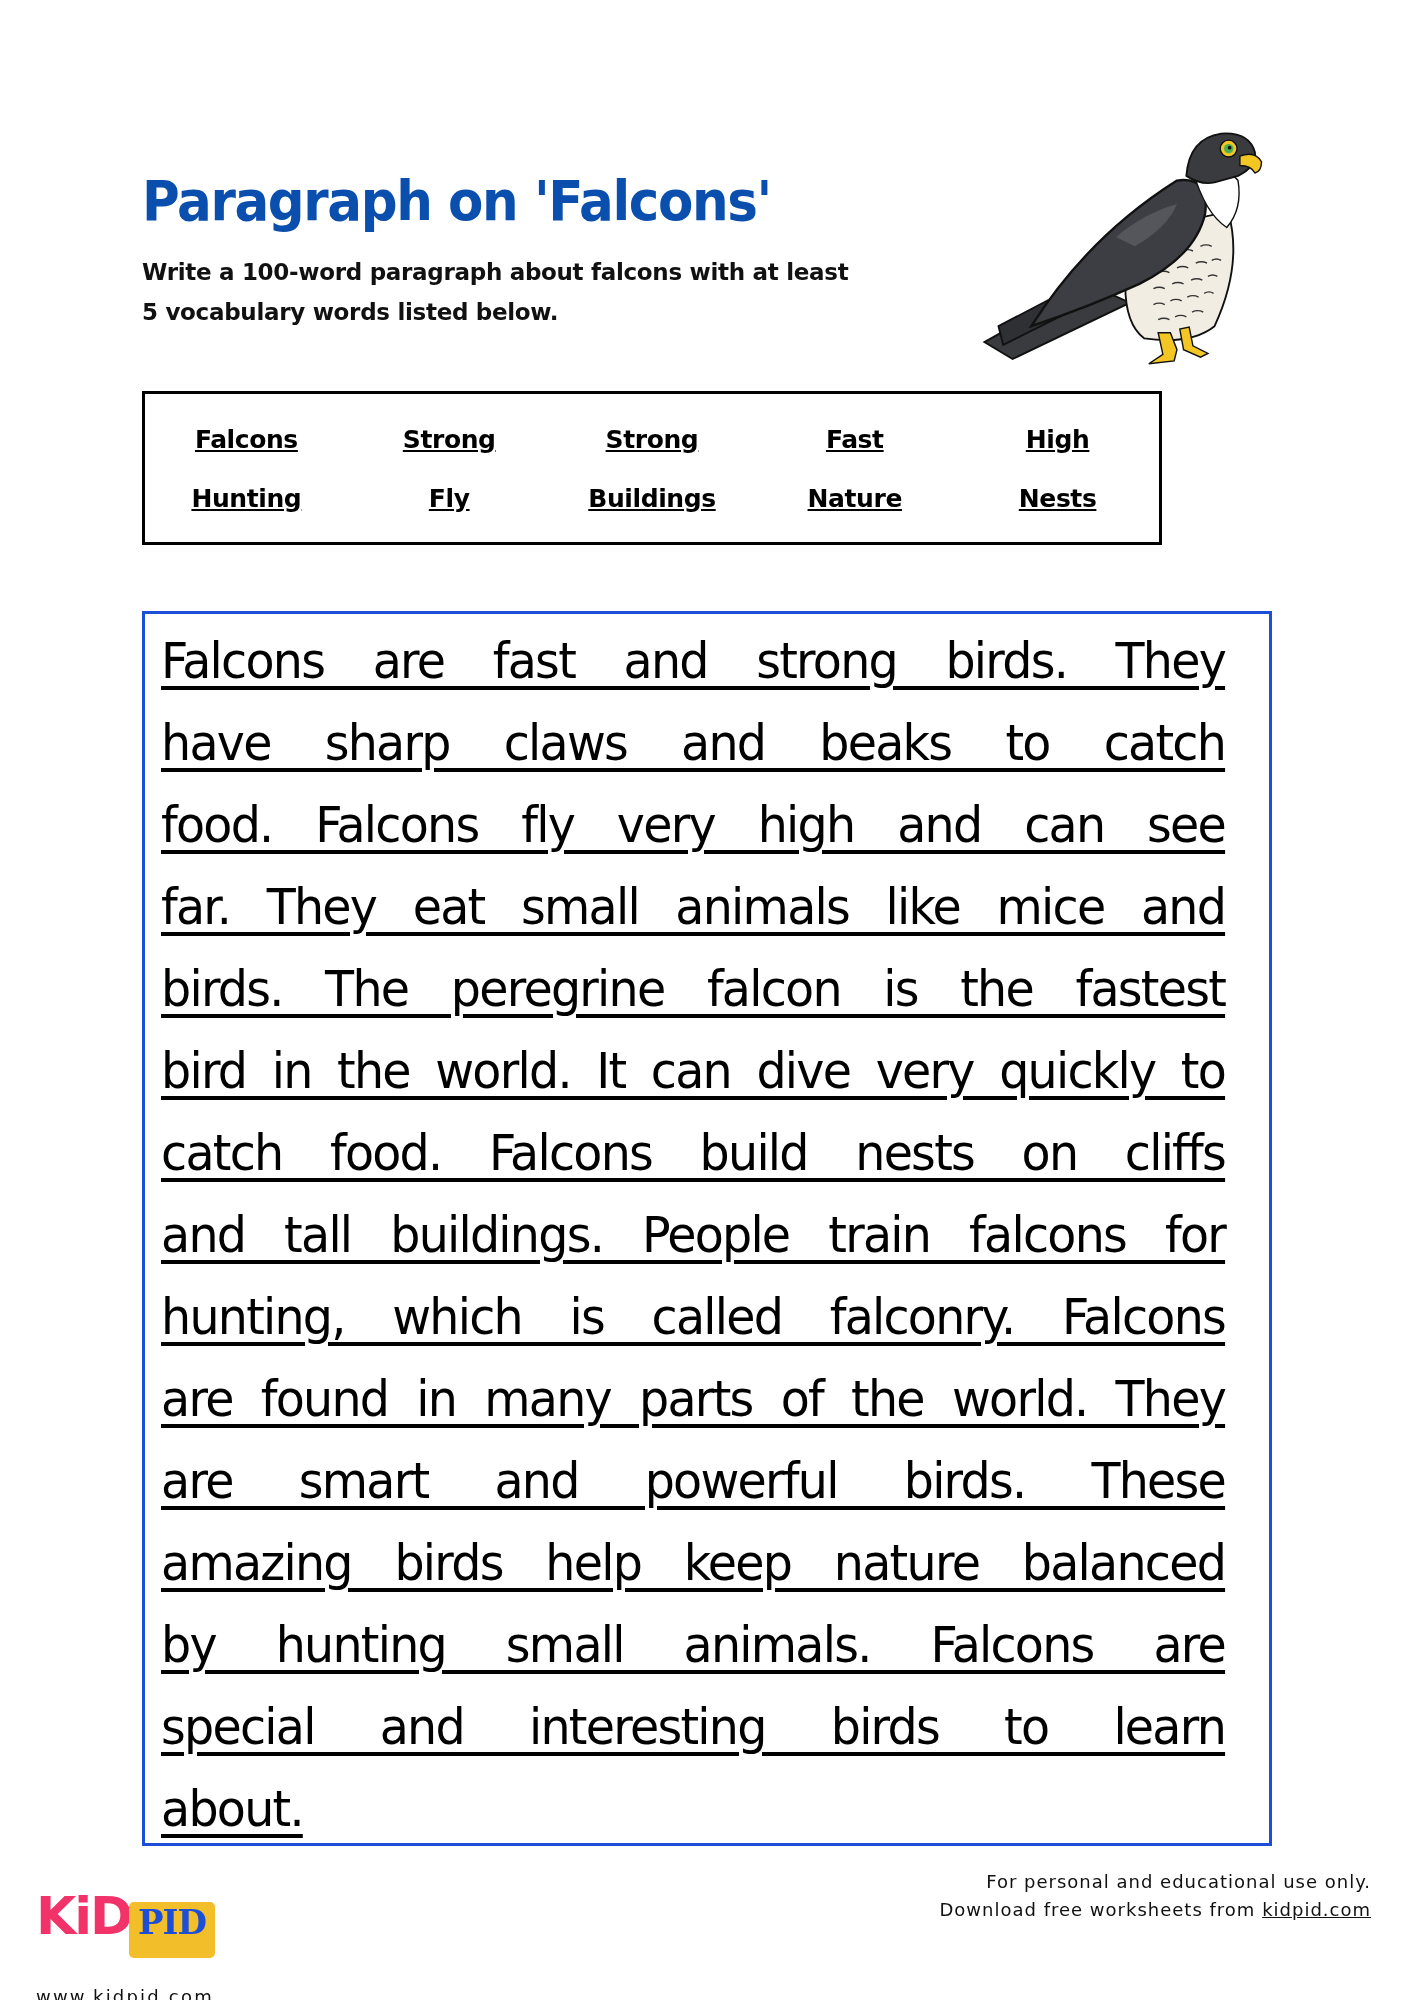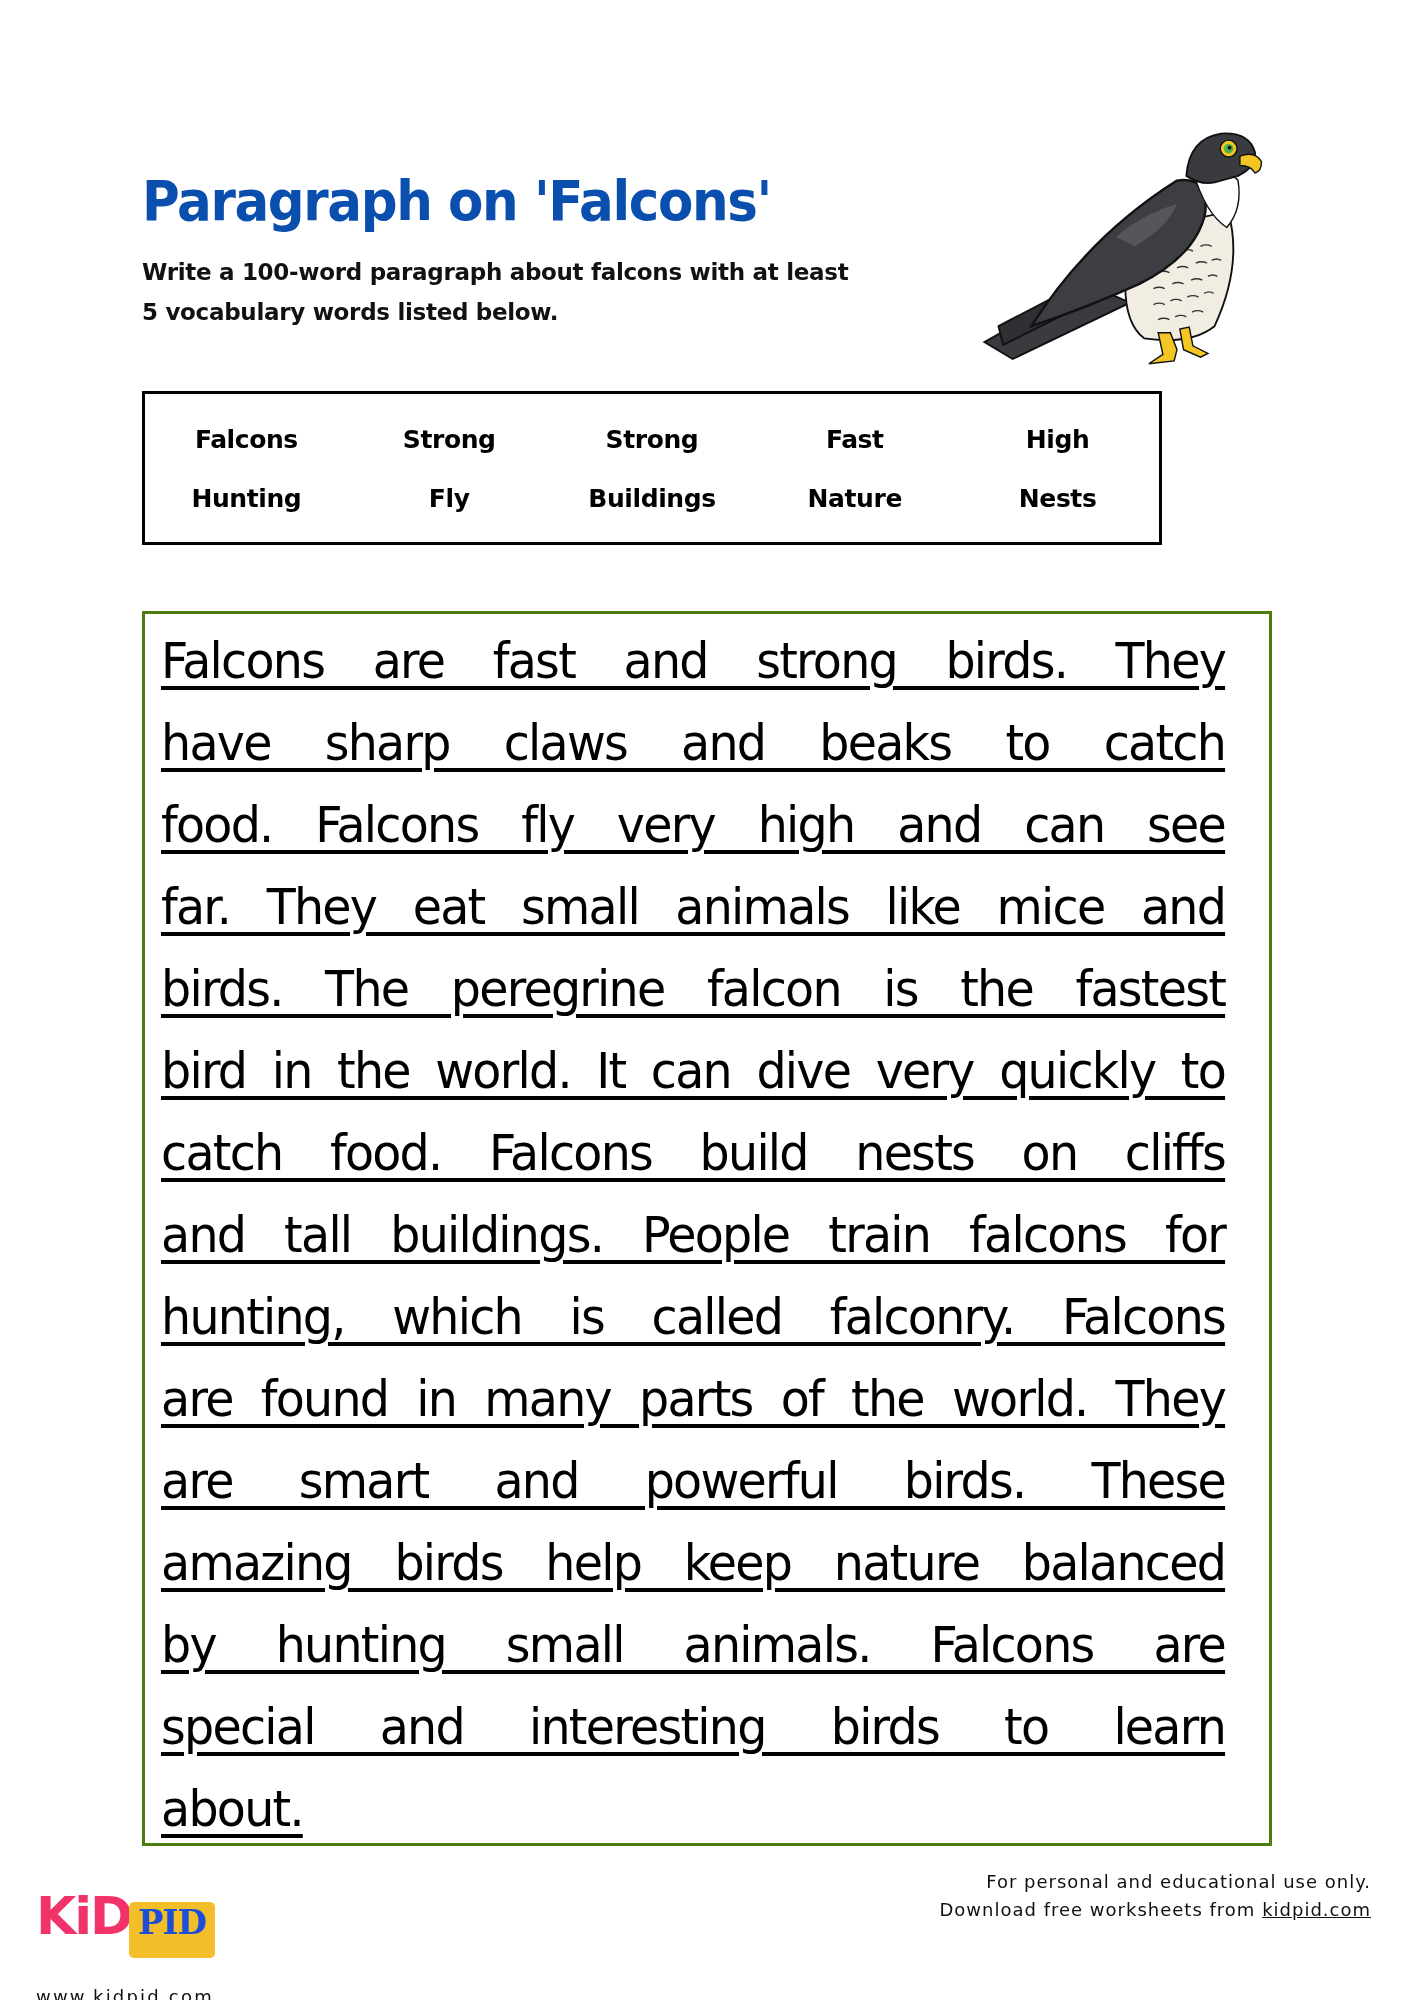--- a/index.html
+++ b/index.html
@@ -17,31 +17,31 @@
     font-family: "DejaVu Sans", sans-serif; font-weight: bold;
     font-size: 23px; line-height: 40px; color: #111; margin: 0;
     letter-spacing: -0.3px;
   }
   .falcon { position: absolute; left: 975px; top: 122px; width: 310px; height: 258px; }
 
   .vocab-box {
     position: absolute; left: 142px; top: 391px; width: 1020px; height: 148px;
     border: 3px solid #000;
     display: grid; grid-template-columns: repeat(5, 1fr); grid-template-rows: 1fr 1fr;
-    padding: 16px 0 14px 0; box-sizing: border-box; height: 154px;
+    padding: 16px 0 14px 0; box-sizing: border-box; height: 154px; text-decoration: underline;
   }
   .vocab-word {
     display: flex; align-items: center; justify-content: center;
     font-family: "DejaVu Sans", sans-serif; font-weight: bold; font-size: 25px;
     letter-spacing: -0.4px;
   }
 
   .para-box {
     position: absolute; left: 142px; top: 611px; width: 1124px; height: 1229px;
-    border: 3px solid #4d7c0f; box-sizing: content-box;
+    border: 3px solid #1d4ed8; box-sizing: content-box;
   }
   .para-line {
     position: absolute; left: 16px; width: 1097px;
     font-family: "DejaVu Sans", sans-serif; font-weight: normal; font-size: 49px;
     line-height: 60px; height: 60px; white-space: nowrap;
     text-align: justify; text-align-last: justify;
     text-decoration: underline; text-decoration-thickness: 4px; text-underline-offset: 8px;
     letter-spacing: -1.8px; transform: scaleX(0.97); transform-origin: left top;
   }
   .para-line.last { text-align-last: left; }

